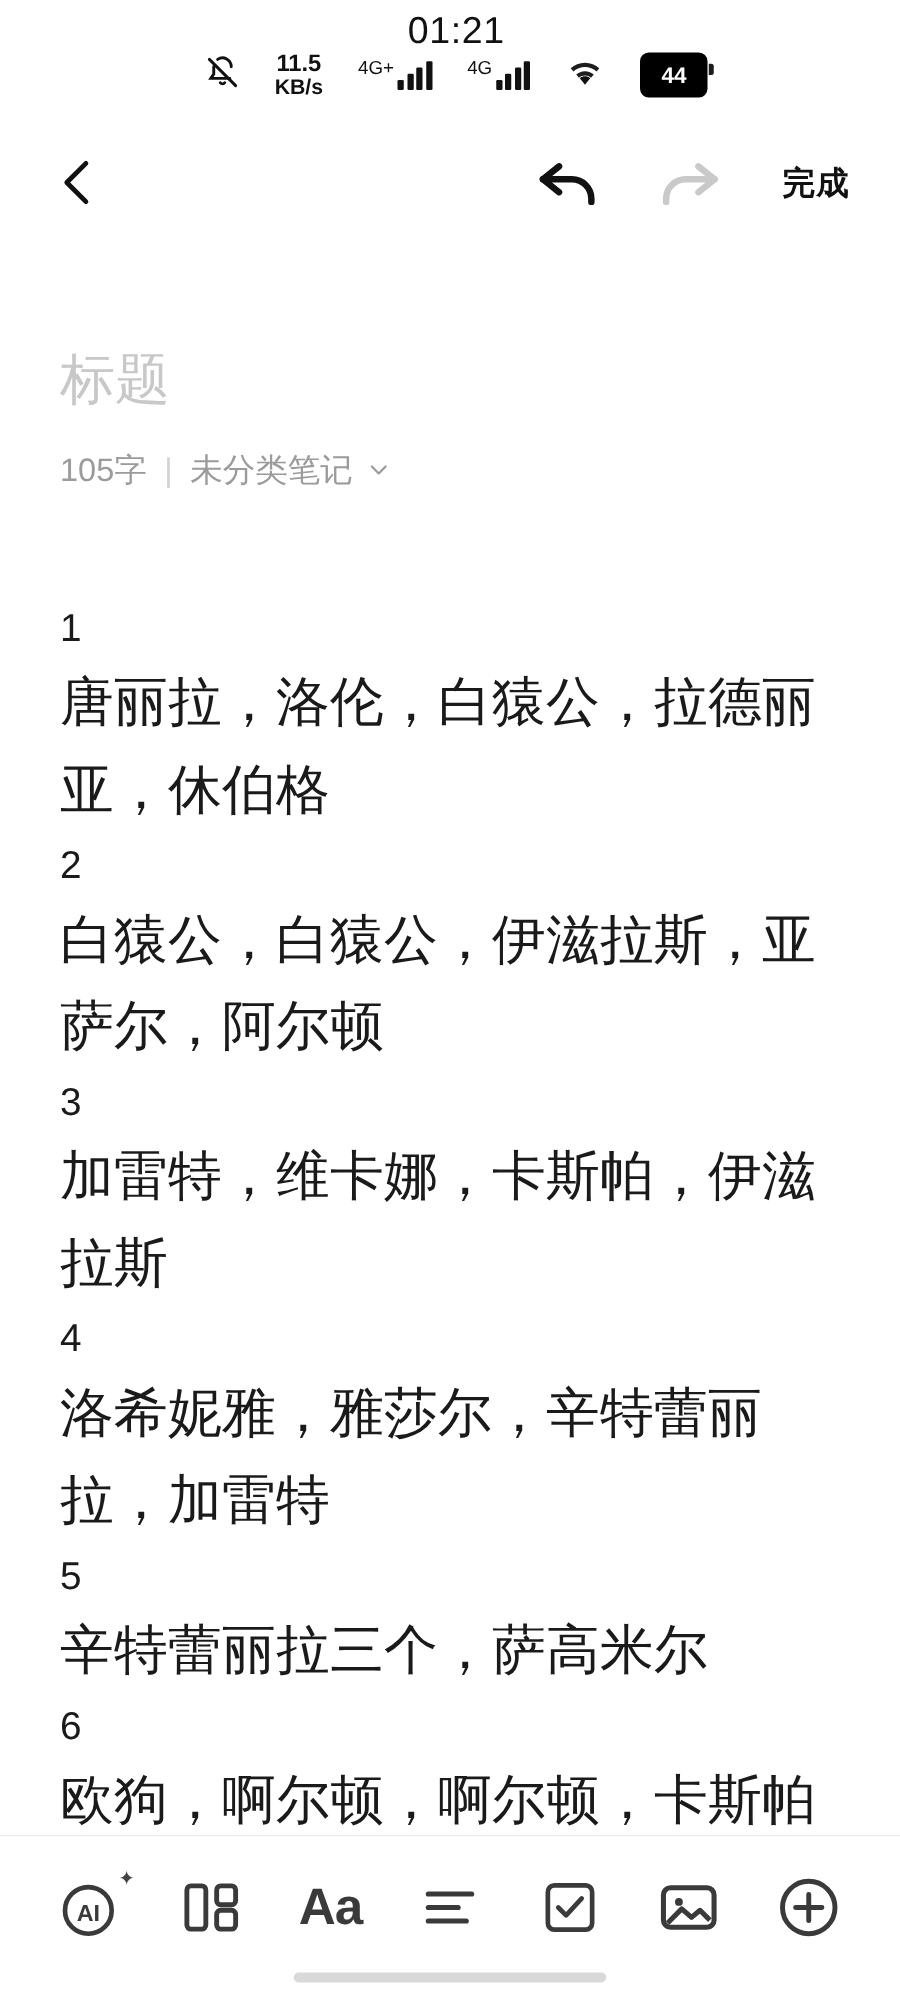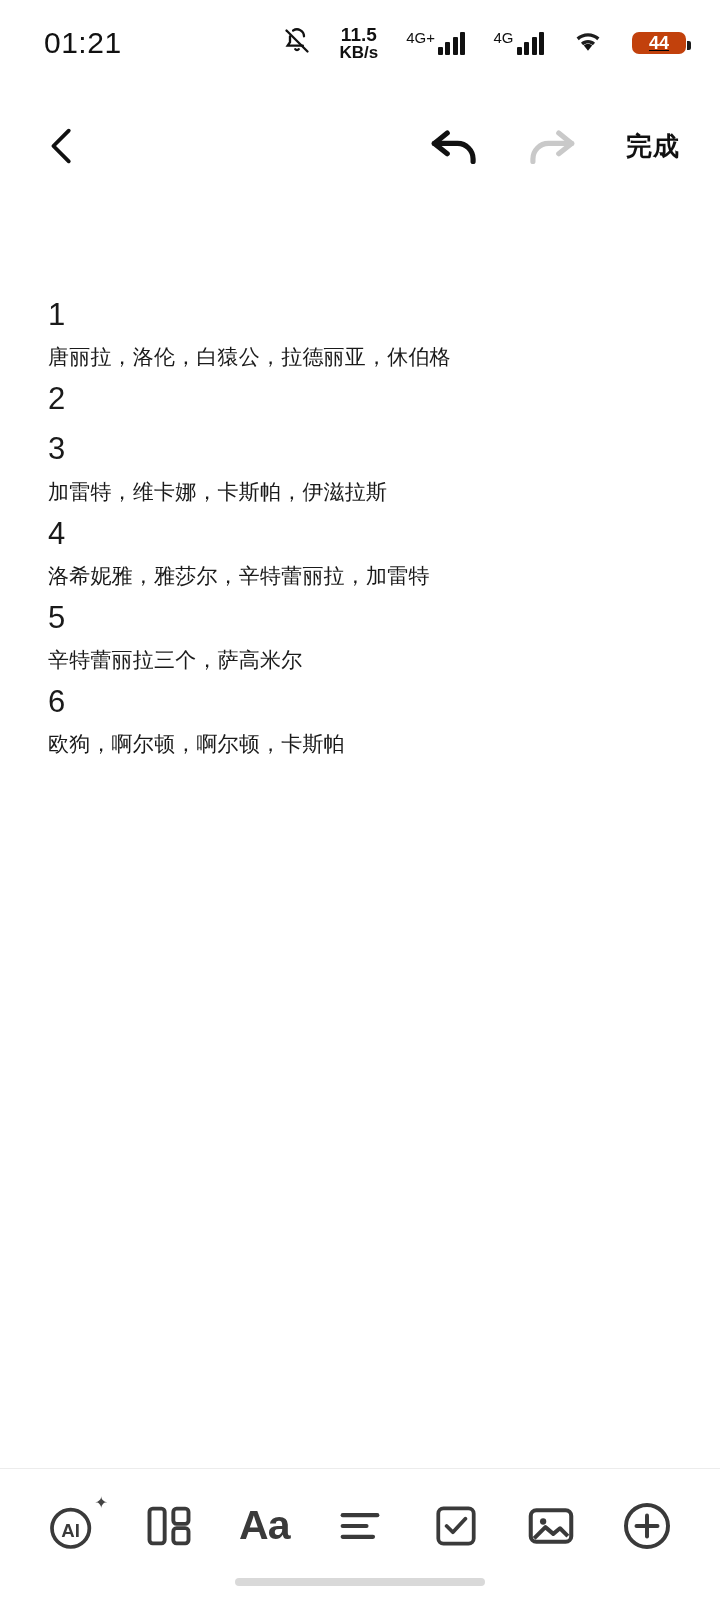--- a/index.html
+++ b/index.html
@@ -10,42 +10,43 @@
     -webkit-font-smoothing:antialiased;
     overflow:hidden;
   }
   .phone { position:relative; width:720px; height:1600px; background:#fff; }
 
   
   .statusbar {
     height:86px;
     display:flex; align-items:center;
     padding:0 34px 0 44px;
-    justify-content:space-between;
+    justify-content:center;
+    flex-direction:column;
   }
   .status-time {
     font-size:30px; font-weight:500; color:#111; letter-spacing:0.5px;
   }
   .status-right { display:flex; align-items:center; gap:28px; }
   .net-speed {
     display:flex; flex-direction:column; align-items:center; justify-content:center;
     line-height:1.0; color:#111;
   }
   .net-speed .v { font-size:19px; font-weight:600; }
   .net-speed .u { font-size:17px; font-weight:600; }
   .sig-group { display:flex; align-items:flex-end; gap:3px; }
   .sig-label { font-size:15px; font-weight:400; color:#111; align-self:flex-start; position:relative; top:-2px;}
   .bars { display:flex; align-items:flex-end; gap:2.5px; height:24px; }
   .bars i { display:block; width:5px; background:#111; border-radius:1px; }
   .bars i:nth-child(1){height:8px;}
   .bars i:nth-child(2){height:13px;}
   .bars i:nth-child(3){height:18px;}
   .bars i:nth-child(4){height:23px;}
   .battery {
-    width:54px; height:22px; border-radius:7px; background:#c2410c;
+    width:54px; height:36px; border-radius:7px; background:#000000;
     display:flex; align-items:center; justify-content:center; position:relative;text-decoration:underline;
   }
   .battery:after{
     content:""; position:absolute; right:-5px; top:9px; width:4px; height:9px;
     background:#1c1c1c; border-radius:0 2px 2px 0;
   }
   .battery span { color:#fff; font-size:18px; font-weight:700; }
 
   
   .toolbar {
@@ -69,21 +70,21 @@
     margin-top:28px; display:flex; align-items:center;
     font-size:26px; color:#9b9b9b;
   }
   .meta .divider { margin:0 14px; color:#d2d2d2; }
   .meta .cat { color:#9b9b9b; }
   .meta .chev { margin-left:10px; display:inline-flex; }
 
   
   .body-area { padding:84px 48px 0 48px; }
   .line {
-    font-size:21px; color:#1a1a1a; line-height:1.62;
+    font-size:43px; color:#1a1a1a; line-height:1.62;
     letter-spacing:0.2px; word-break:break-all;
   }
   .line.num { font-size:31px; }
 
   
   .bottombar {
     position:absolute; left:0; right:0; bottom:0;
     height:132px; border-top:1px solid #ececec;
     display:flex; align-items:center; justify-content:space-between;
     padding:0 42px 18px 42px;
@@ -163,25 +164,39 @@
     </div>
     <div class="icon-btn">
       <svg class="redo" viewBox="0 0 24 24" fill="none" stroke="#c9c9c9" stroke-width="2" stroke-linecap="round" stroke-linejoin="round">
         <polyline points="15 7 20 11 15 15"></polyline>
         <path d="M20 11h-9a6 6 0 0 0-6 6v1"></path>
       </svg>
     </div>
     <div class="done">完成</div>
   </div>
 
+  <div class="title-area">
+    <div class="note-title">标题</div>
+    <div class="meta">
+      <span>105字</span>
+      <span class="divider">|</span>
+      <span class="cat">未分类笔记</span>
+      <span class="chev">
+        <svg width="22" height="22" viewBox="0 0 24 24" fill="none" stroke="#9b9b9b" stroke-width="2" stroke-linecap="round" stroke-linejoin="round">
+          <polyline points="6 9 12 15 18 9"></polyline>
+        </svg>
+      </span>
+    </div>
+  </div>
 
   <div class="body-area">
     <div class="line num">1</div>
     <div class="line">唐丽拉，洛伦，白猿公，拉德丽亚，休伯格</div>
     <div class="line num">2</div>
+    <div class="line">白猿公，白猿公，伊滋拉斯，亚萨尔，阿尔顿</div>
     <div class="line num">3</div>
     <div class="line">加雷特，维卡娜，卡斯帕，伊滋拉斯</div>
     <div class="line num">4</div>
     <div class="line">洛希妮雅，雅莎尔，辛特蕾丽拉，加雷特</div>
     <div class="line num">5</div>
     <div class="line">辛特蕾丽拉三个，萨高米尔</div>
     <div class="line num">6</div>
     <div class="line">欧狗，啊尔顿，啊尔顿，卡斯帕</div>
   </div>
 

